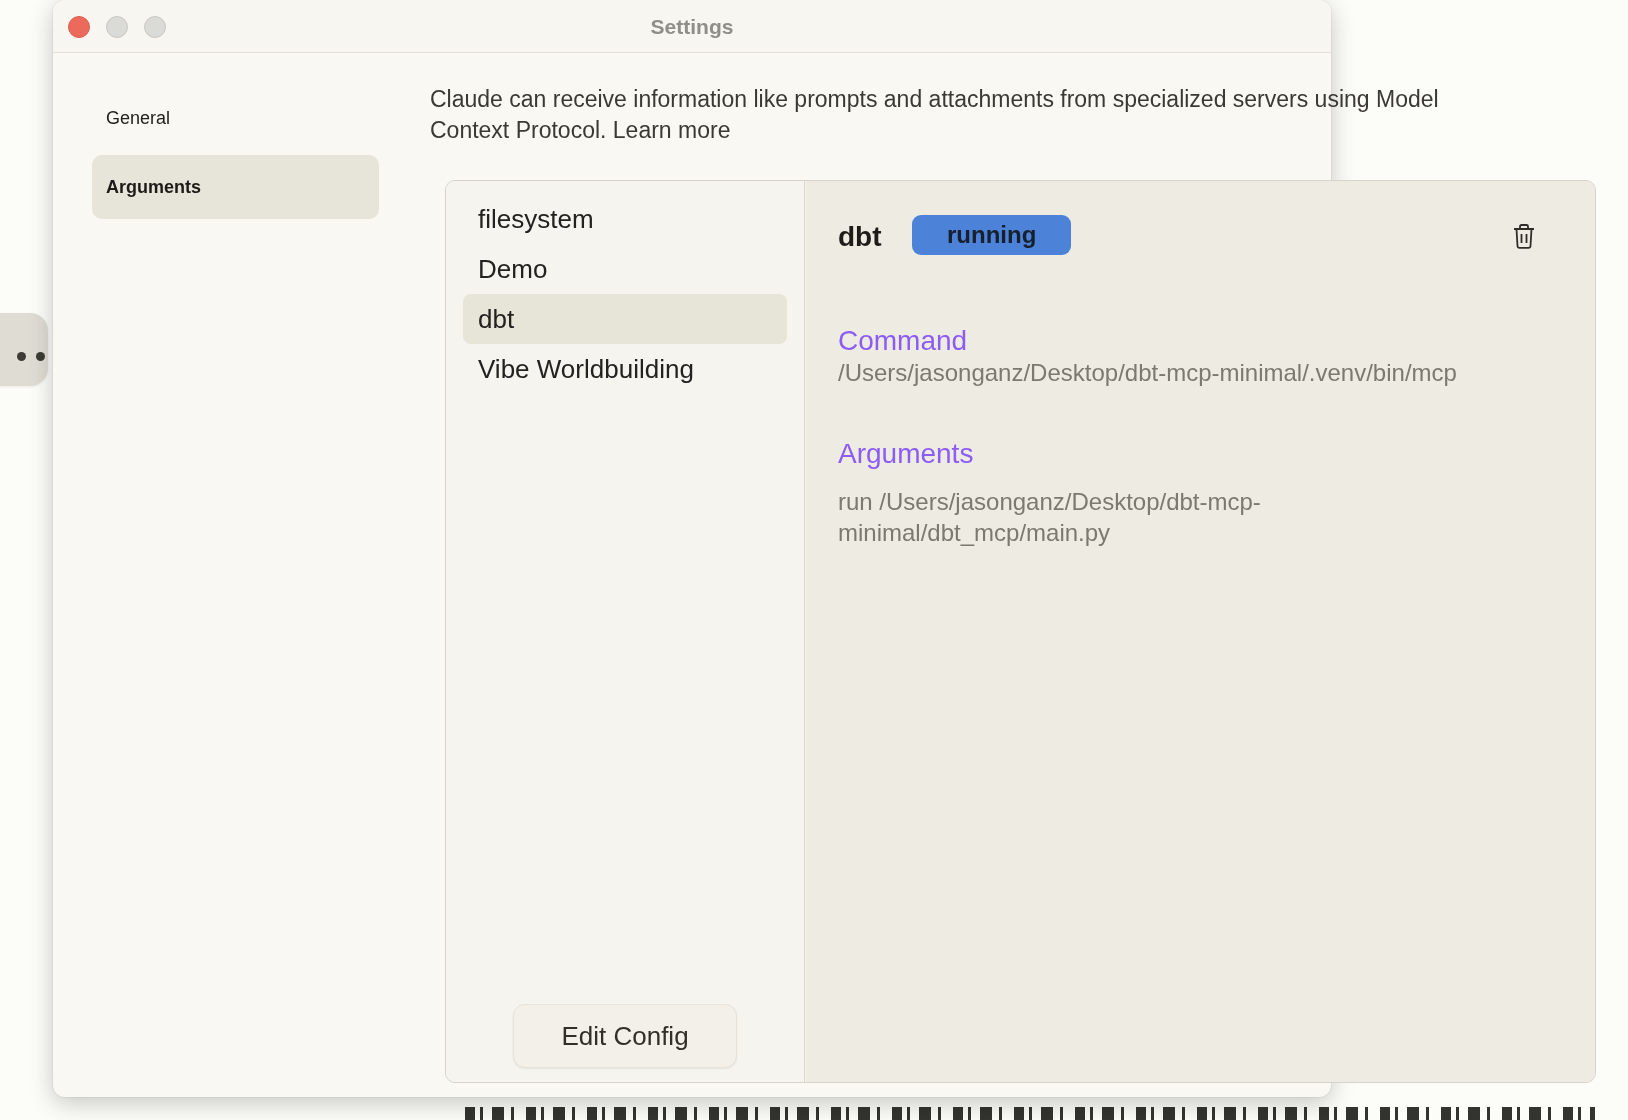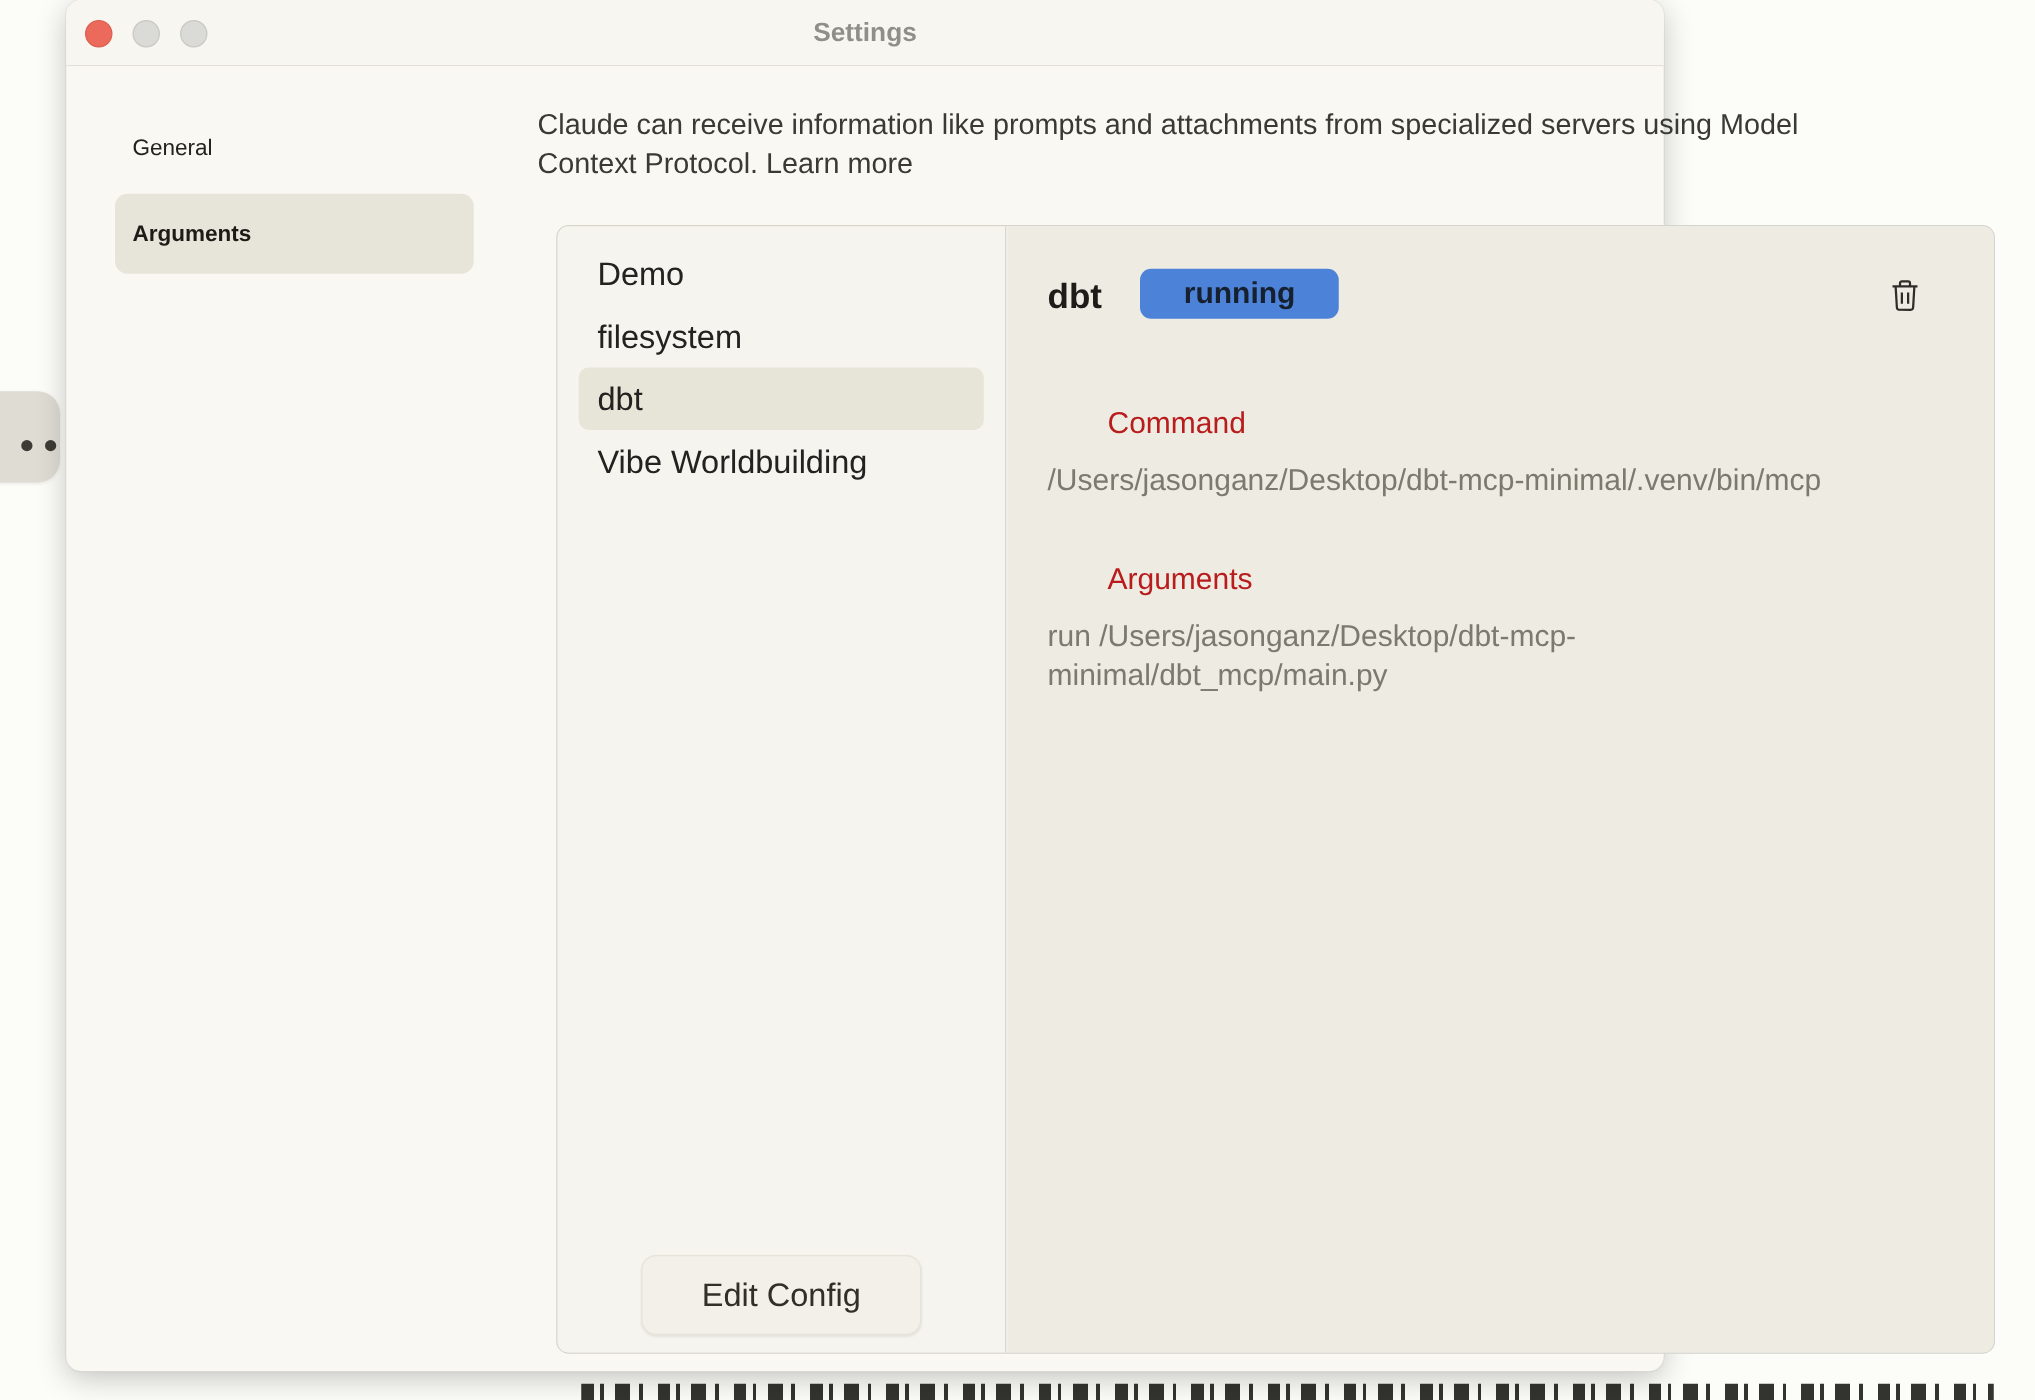--- a/index.html
+++ b/index.html
@@ -102,24 +102,24 @@
   .status-badge {
     display:inline-block; margin-left:26px; padding:6px 35px;
     border-radius:9px; font-size:24px; font-weight:bold; color:#16202e;
     vertical-align:middle; position:relative; top:-2px;
   }
   .trash-btn {
     position:absolute; right:24px; top:4px; width:30px; height:32px;
     background:none; border:none; cursor:pointer; padding:0;
   }
 
-  .field-label { font-size:24px; color:#b91c1c;margin-left:48px; }
+  .field-label { font-size:28px; color:#8b5cf6; }
   .field-value { font-size:24px; color:#7c796f; line-height:31px; }
   .lbl-command { margin-top:62px; }
-  .val-command { margin-top:16px; }
+  .val-command { }
   .lbl-arguments { margin-top:50px; }
   .val-arguments { margin-top:16px; width:500px; overflow-wrap:anywhere; }
 
   
   .occluded-text-strip {
     position:absolute; left:465px; top:1107px; width:1130px; height:13px;
     background:
       repeating-linear-gradient(90deg,
         #23221e 0 10px, transparent 10px 15px,
         #23221e 15px 18px, transparent 18px 27px,
@@ -155,24 +155,24 @@
     <span>Arguments</span>
   </div>
 
   <div class="description"><span>Claude can receive information like prompts and attachments from specialized servers using Model Context Protocol. </span><span class="learn-more">Learn more</span></div>
 
   <div class="panel">
 
     <div class="panel-left">
       <div class="server-list">
         <div class="server-row">
+          <span>filesystem</span>
+        </div>
+        <div class="server-row">
           <span>Demo</span>
-        </div>
-        <div class="server-row">
-          <span>filesystem</span>
         </div>
         <div class="server-row selected">
           <span>dbt</span>
         </div>
         <div class="server-row">
           <span>Vibe Worldbuilding</span>
         </div>
       </div>
       <button class="edit-config-btn">Edit Config</button>
     </div>

